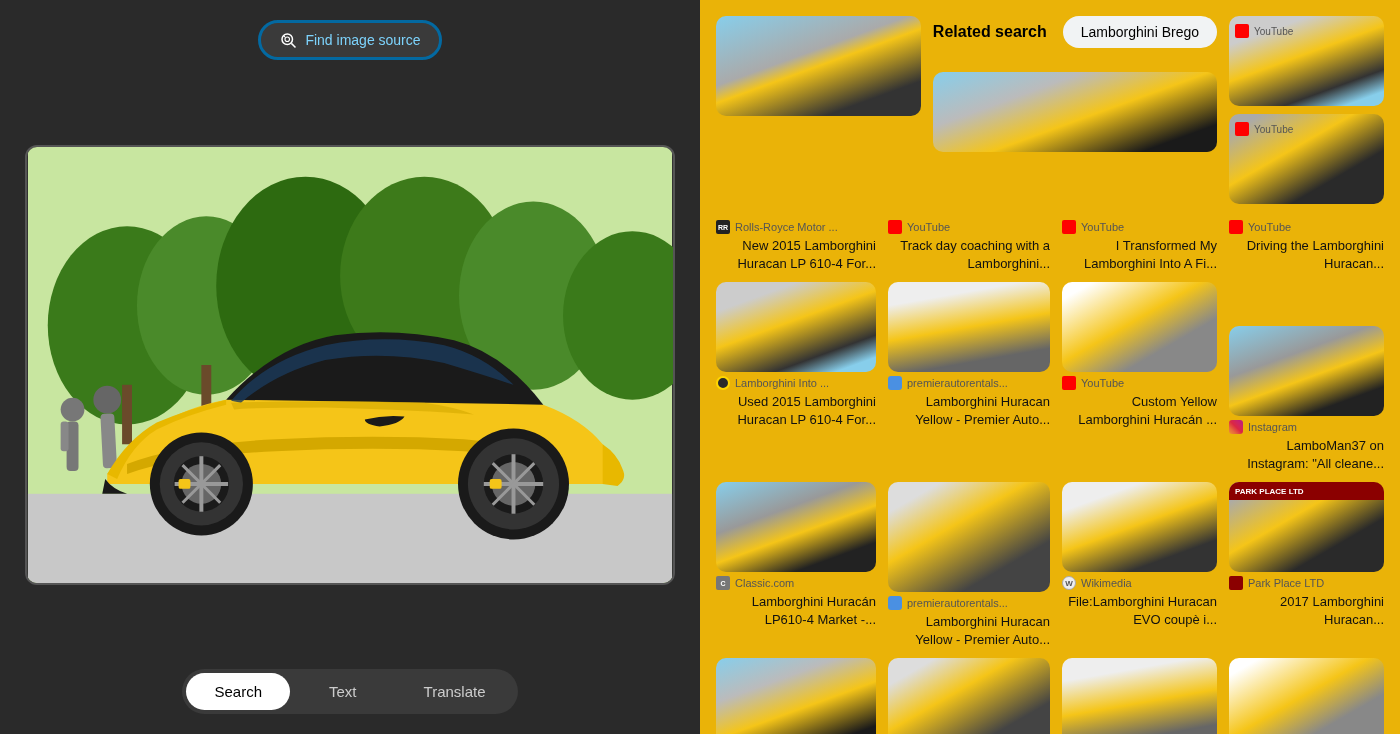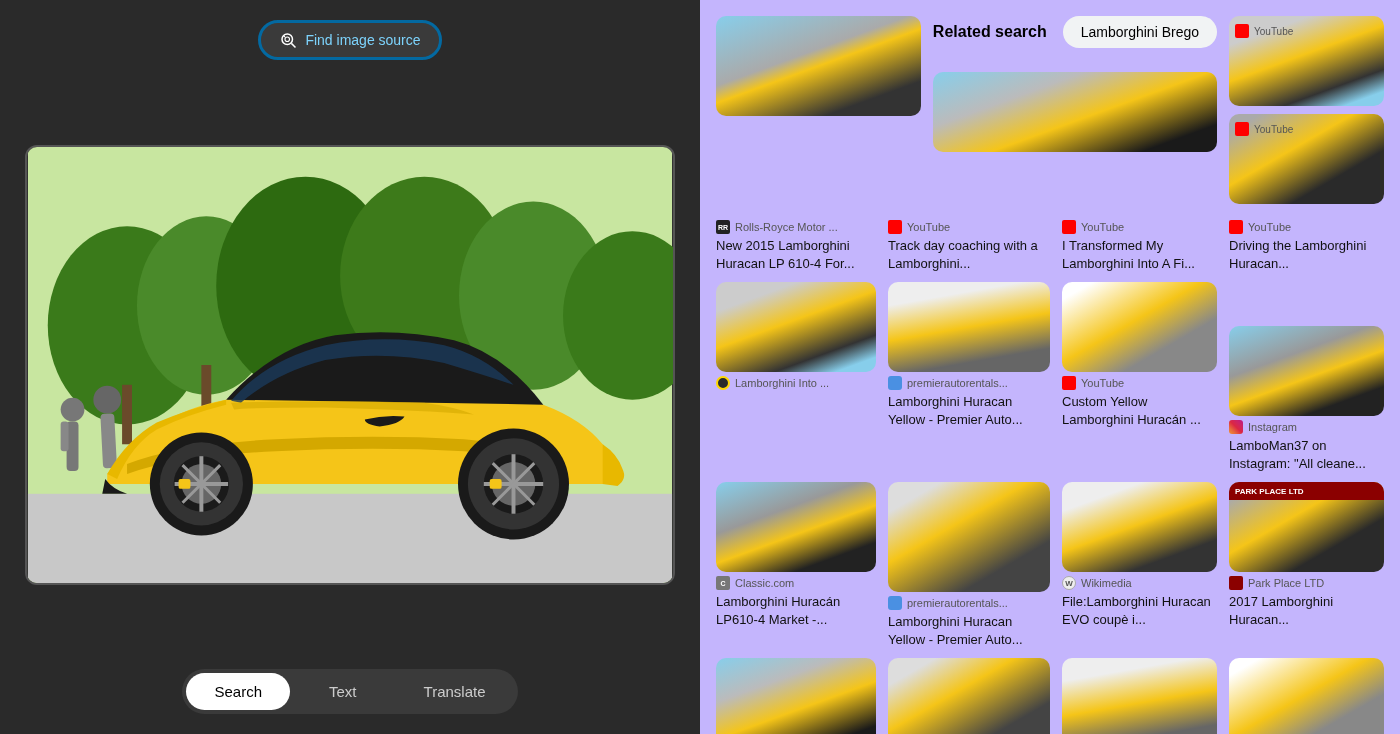--- a/index.html
+++ b/index.html
@@ -77,23 +77,24 @@
       color: #000;
     }
     .tab-btn.inactive {
       background: transparent;
       color: #ccc;
     }
 
     
     .right-panel {
       flex: 1;
-      background: #c4b5fd;
+      background: #eab308;
       overflow-y: auto;
       padding: 16px;
+      text-align: right;
     }
 
     .related-search-section {
       display: flex;
       align-items: center;
       gap: 16px;
       margin-bottom: 16px;
     }
 
     .related-search-label {
@@ -385,20 +386,21 @@
   </div>
 
   <div style="display:flex; gap:12px; margin-top:10px;">
 
     <div style="width:160px; flex-shrink:0;">
       <div class="thumb thumb-h90 bg3"></div>
       <div class="source-row">
         <div class="lb-icon"></div>
         <span>Lamborghini Into ...</span>
       </div>
+      <div class="card-text">Used 2015 Lamborghini Huracan LP 610-4 For...</div>
     </div>
 
     <div style="flex:1;">
       <div class="thumb thumb-h90 bg5"></div>
       <div class="source-row">
         <div class="pr-icon"></div>
         <span>premierautorentals...</span>
       </div>
       <div class="card-text">Lamborghini Huracan Yellow - Premier Auto...</div>
     </div>

